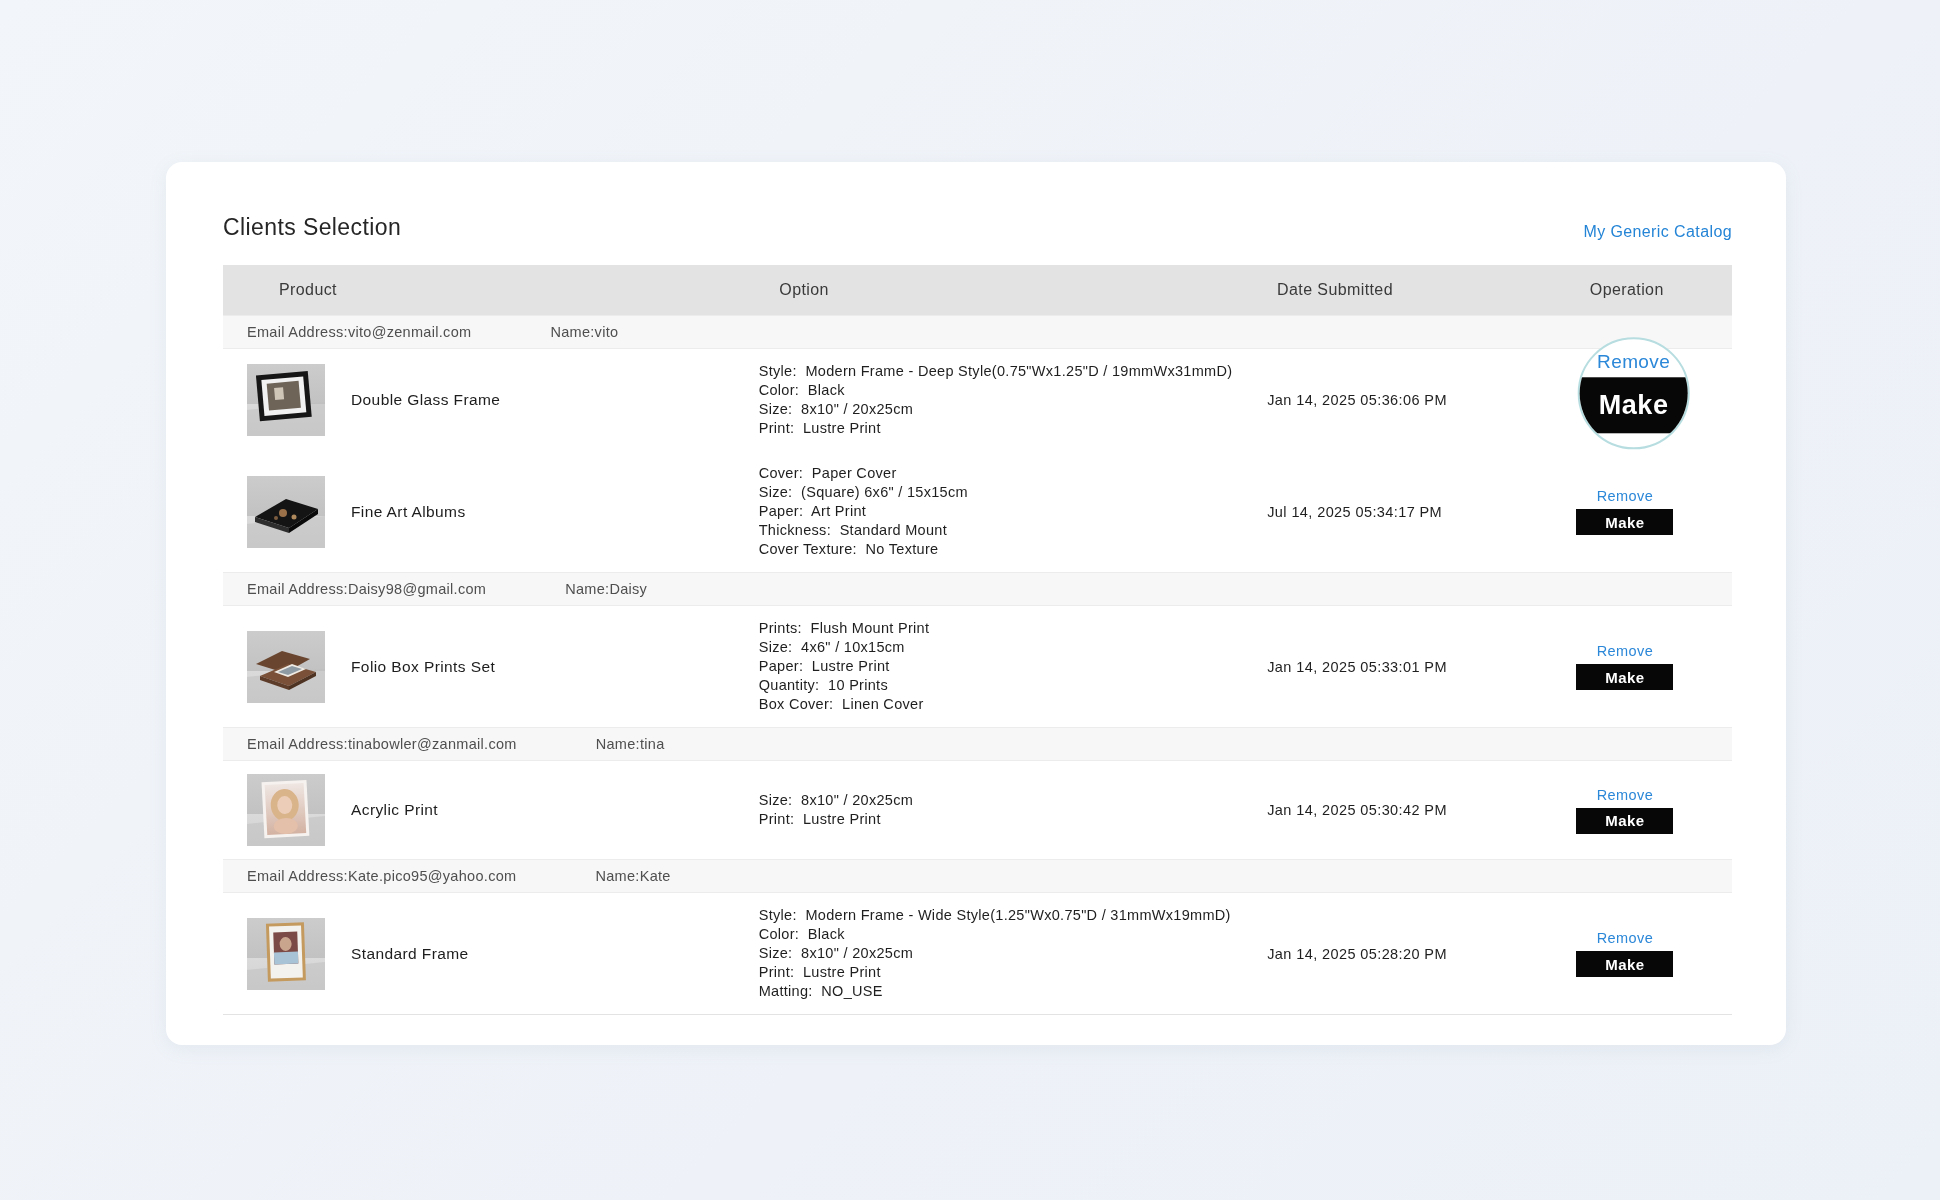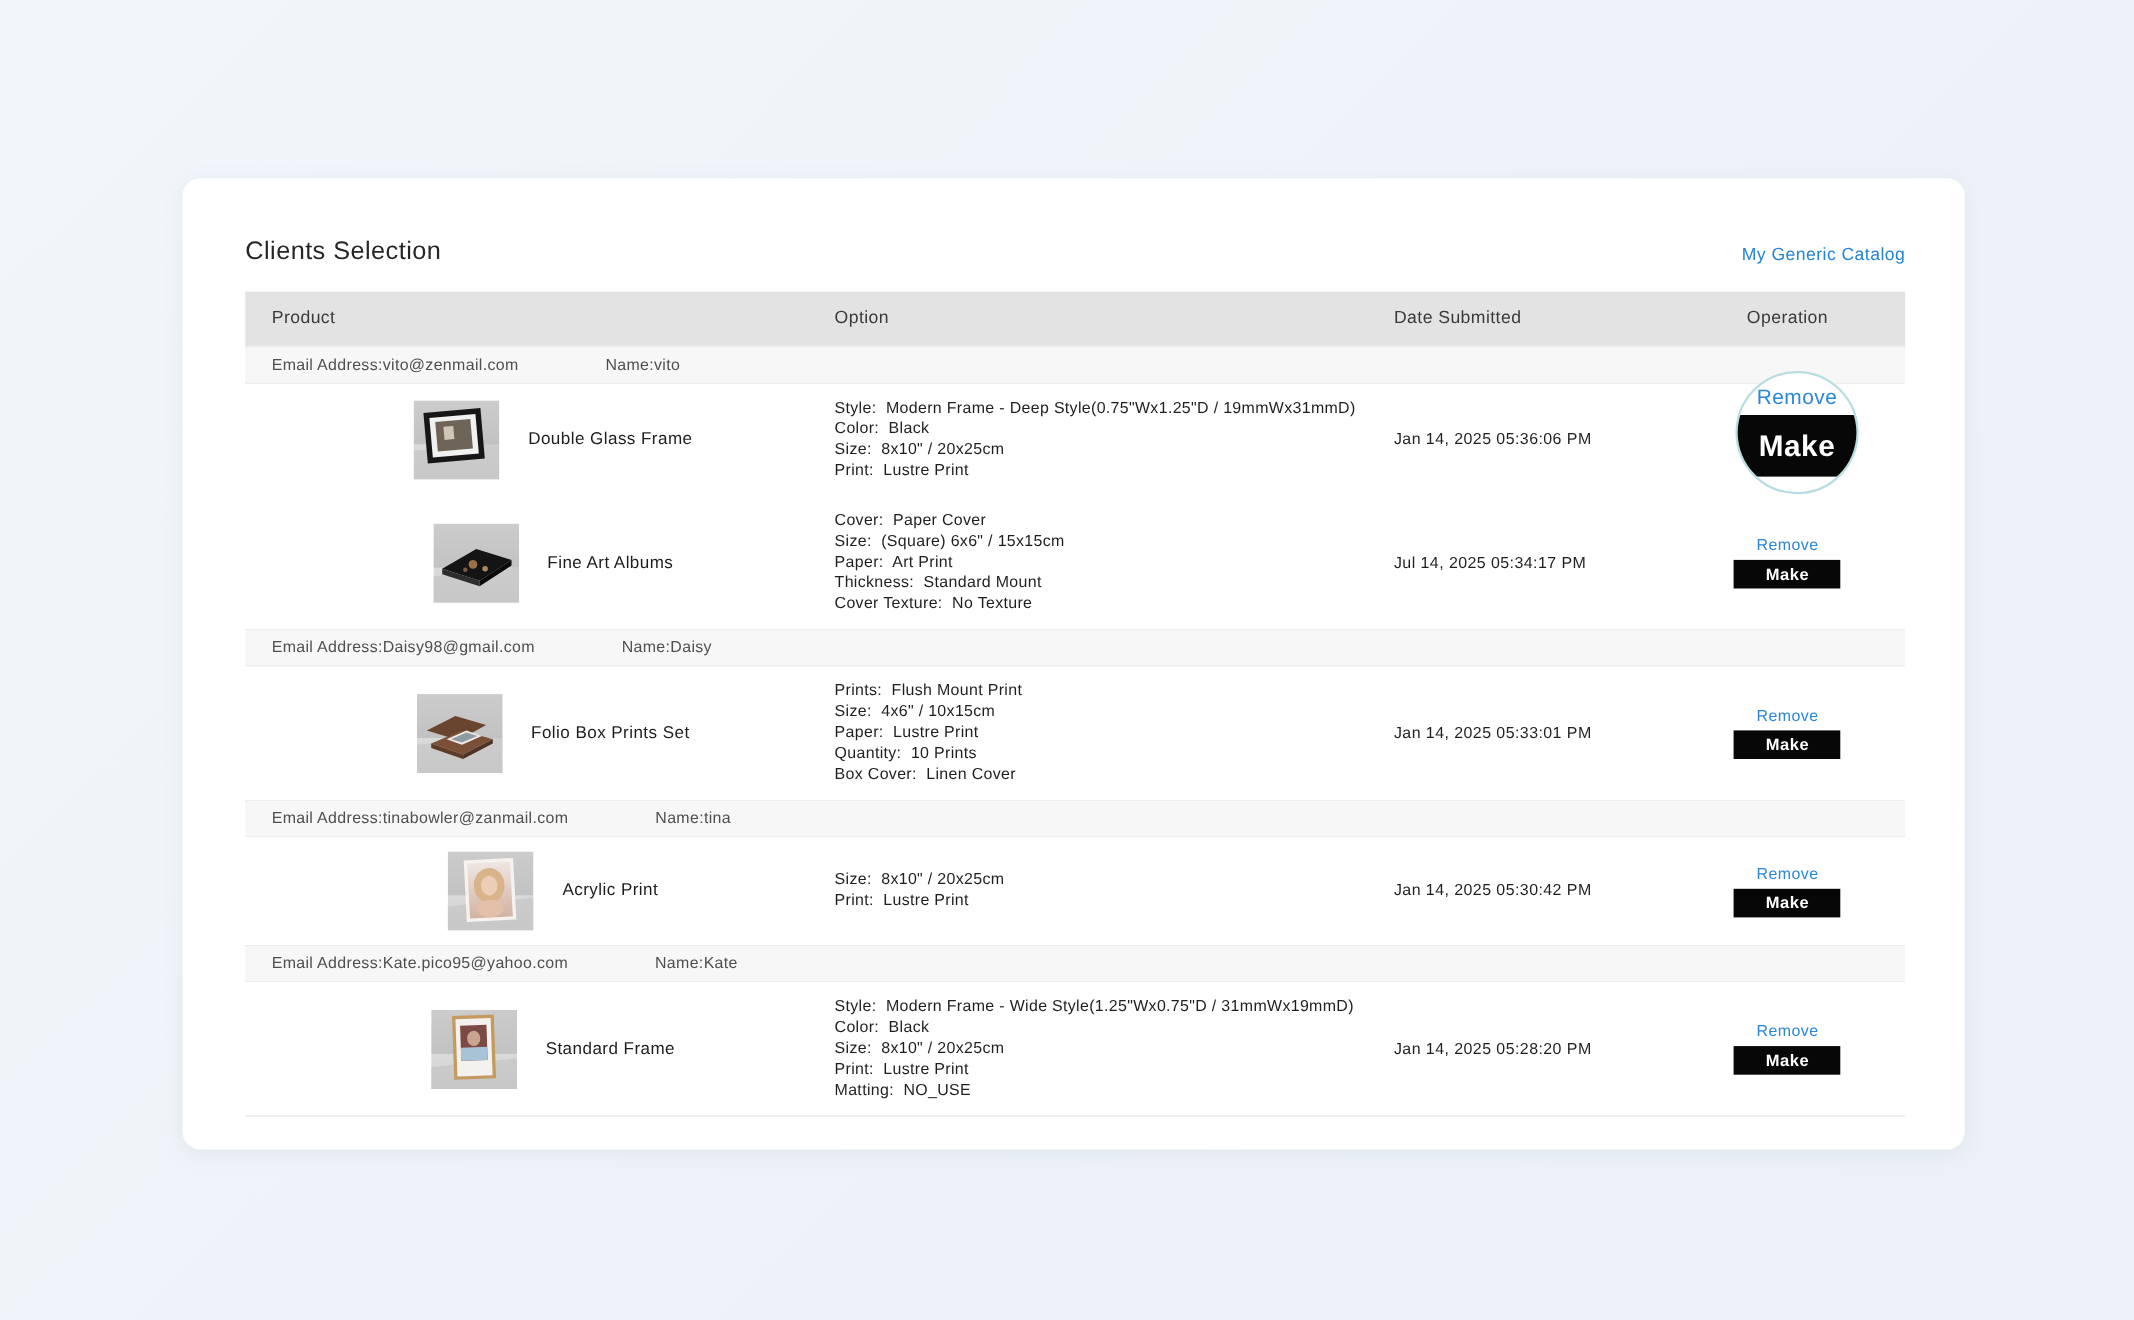--- a/index.html
+++ b/index.html
@@ -18,39 +18,39 @@
     display:flex; justify-content:space-between; align-items:flex-end;
     padding:52px 54px 0 57px;
   }
   .page-title { font-size:23px; font-weight:500; color:#262626; letter-spacing:0.4px; }
   .catalog-link { font-size:16px; color:#2484d6; letter-spacing:0.4px; cursor:pointer; text-decoration:none; }
 
   .table { margin:24px 54px 0 57px; }
   .thead {
     display:grid; grid-template-columns:35.5% 33.7% 19.4% 11.4%;
     background:#e3e3e3; height:50px; align-items:center;
-    font-size:16px; font-weight:500; color:#3a3a3a; letter-spacing:0.4px;
+    font-size:16px; font-weight:500; color:#3a3a3a; letter-spacing:0.4px;padding-left:32px;
   }
   .th-product { padding-left:24px; }
   .th-operation { text-align:center; padding-right:42px; }
 
   .email-row {
     background:#f7f7f7; height:34px; display:flex; align-items:center;
     border-top:1px solid #ececec; border-bottom:1px solid #ececec;
     font-size:14.5px; color:#4f4f4f; letter-spacing:0.3px; padding-left:24px;gap:41px;
   }
   .email-row .name { margin-left:38px; }
 
   .product-row {
     display:grid; grid-template-columns:35.5% 33.7% 19.4% 11.4%;
     align-items:center; padding:13px 0; background:#fff; position:relative;
   }
   .tbody > .product-row:last-child { border-bottom:1px solid #e3e3e3; }
 
-  .prod-cell { display:flex; align-items:center; padding-left:24px;justify-content:center; }
+  .prod-cell { display:flex; align-items:center; padding-left:24px; }
   .thumb { width:78px; height:72px; flex:0 0 78px; }
   .thumb svg { width:78px; height:72px; display:block; }
   .prod-name { margin-left:26px; font-size:15.5px; color:#1d1d1d; letter-spacing:0.4px; }
 
   .opt-cell { font-size:14.5px; color:#1f1f1f; letter-spacing:0.3px; line-height:19px; }
   .opt-line { white-space:pre-wrap; }
 
   .date-cell { font-size:14.5px; color:#1f1f1f; letter-spacing:0.4px; }
 
   .op-cell { position:relative; display:flex; justify-content:center; padding-right:42px; }

